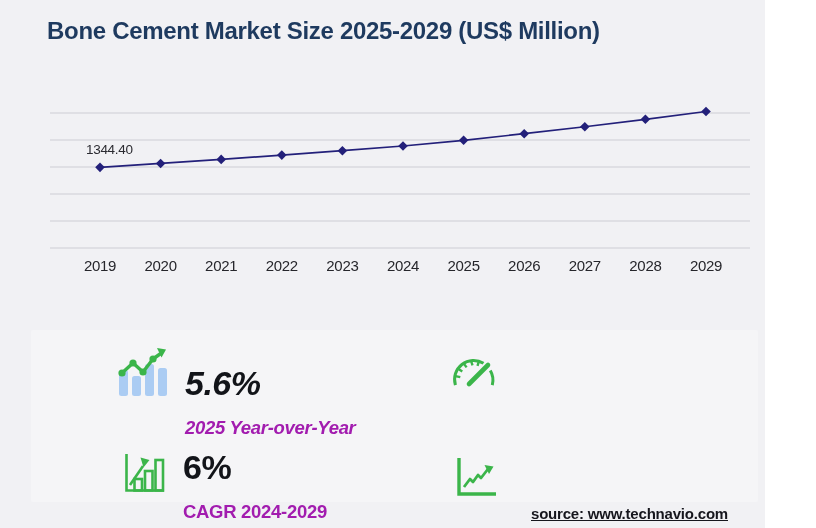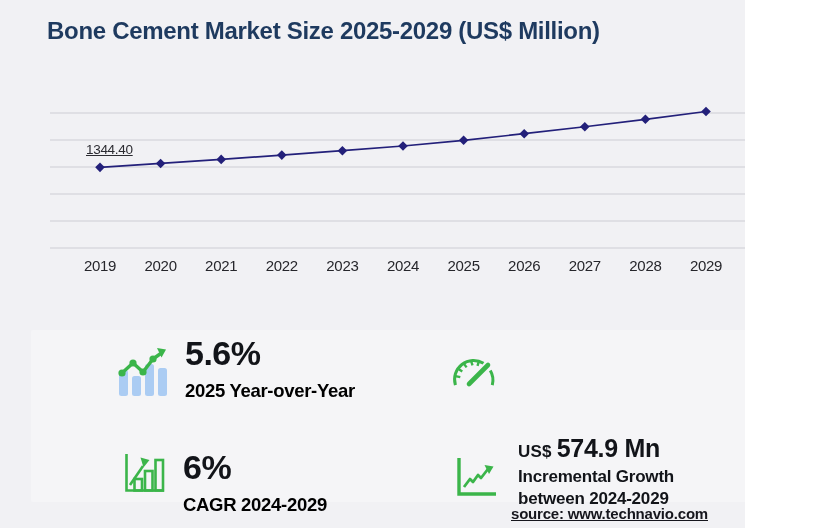--- a/index.html
+++ b/index.html
@@ -1,40 +1,41 @@
 <!DOCTYPE html>
 <html><head>
 <meta charset="utf-8">
 <style>
   html,body{margin:0;padding:0;}
   .page{
     position:relative;width:745px;height:528px;overflow:hidden;
     background:#f1f1f4;
     font-family:"Liberation Sans","DejaVu Sans",sans-serif;
+    padding-left:20px;
   }
   .title{
     position:absolute;left:47px;top:17px;
     font-size:24px;font-weight:700;color:#1e3a5f;letter-spacing:-0.3px;
   }
   .chart{position:absolute;left:0;top:95px;width:816px;height:192px;}
   .chart svg{position:absolute;left:0;top:0;}
   .point-label{
     position:absolute;left:86px;top:47px;
-    font-size:13.5px;color:#2b2b31;letter-spacing:-0.3px;text-decoration:underline;
+    font-size:13.5px;color:#2b2b31;letter-spacing:-0.3px;
   }
   .panel{
     position:absolute;left:31px;top:330px;width:727px;height:172px;
     background:#f5f5f7;border-radius:2px;
   }
   .stat-icon{position:absolute;}
   .stat-text{position:absolute;color:#121419;}
   .stat-value{font-size:34px;font-weight:700;line-height:38px;letter-spacing:-0.5px;}
-  .stat-label{font-size:18.5px;font-weight:600;margin-top:8px;letter-spacing:-0.3px;color:#000000;}
+  .stat-label{font-size:18.5px;font-weight:600;margin-top:15px;letter-spacing:-0.3px;color:#a21caf;}
   .icon-yoy{left:116px;top:347px;}
-  .text-yoy{left:185px;top:334px;}
+  .text-yoy{left:185px;top:364px;font-style:italic;}
   .icon-momentum{left:449px;top:353px;}
   .text-momentum{left:500px;top:351px;width:180px;text-align:center;}
   .momentum-line{font-size:18px;font-weight:600;line-height:26px;letter-spacing:-0.2px;}
   .icon-cagr{left:124px;top:452px;}
   .text-cagr{left:183px;top:448px;}
   .icon-incremental{left:452px;top:455px;}
   .text-incremental{left:518px;top:434px;}
   .inc-value-row{display:flex;align-items:baseline;gap:5px;line-height:28px;}
   .inc-currency{font-size:17px;font-weight:700;letter-spacing:0.2px;}
   .inc-value{font-size:25px;font-weight:700;letter-spacing:-0.3px;}
@@ -141,24 +142,16 @@
     <div class="stat-label">CAGR 2024-2029</div>
   </div>
 
   <svg class="stat-icon icon-incremental" width="46" height="44" viewBox="0 0 46 44">
     <g stroke="#3bb54a" fill="none">
       <path d="M 7 3 L 7 39 L 44 39" stroke-width="3.4"></path>
       <path d="M 12 32 L 18 24 L 21 27 L 26 20 L 29 23 L 36 14" stroke-width="2.8" stroke-linejoin="round"></path>
     </g>
     <polygon points="32.5,10 41.5,11.5 37,19" fill="#3bb54a"></polygon>
   </svg>
-  <div class="stat-text text-incremental">
-    <div class="inc-value-row">
-      <span class="inc-currency">US$</span>
-      <span class="inc-value">574.9 Mn</span>
-    </div>
-    <div class="inc-line">Incremental Growth</div>
-    <div class="inc-line">between 2024-2029</div>
-  </div>
 
   <div class="source">source: www.technavio.com</div>
 
 </div>
 
 </body></html>

